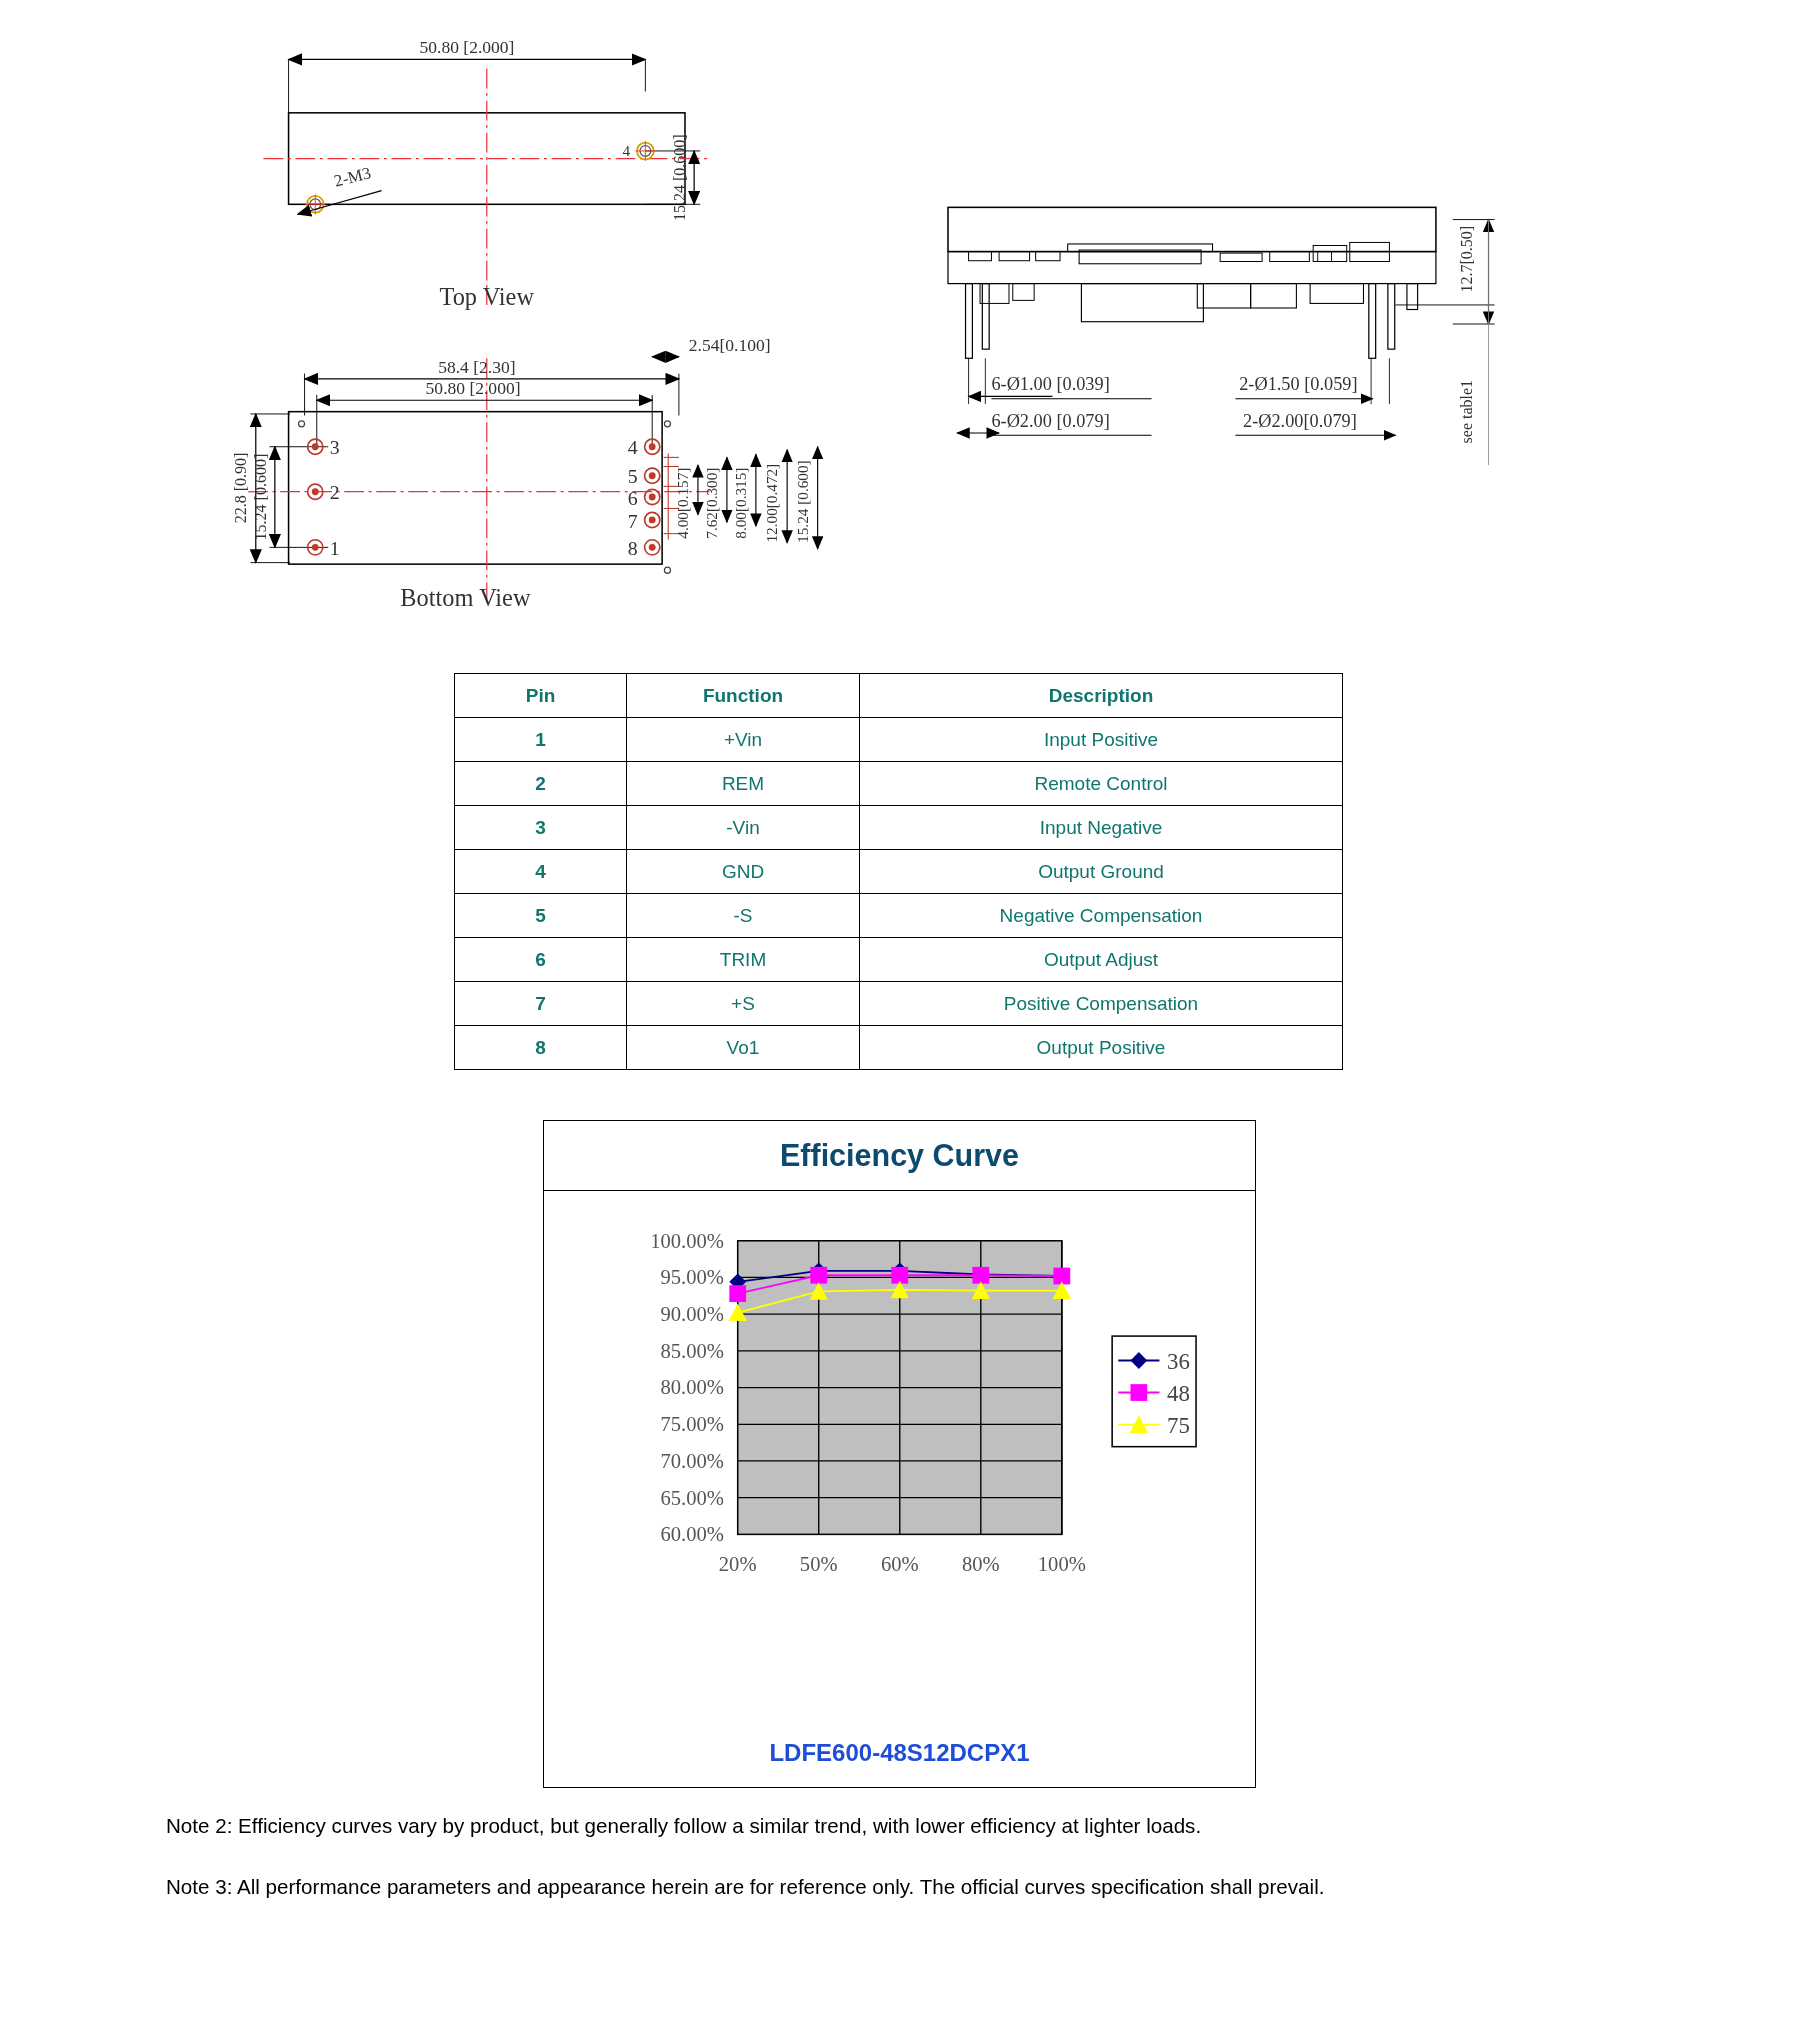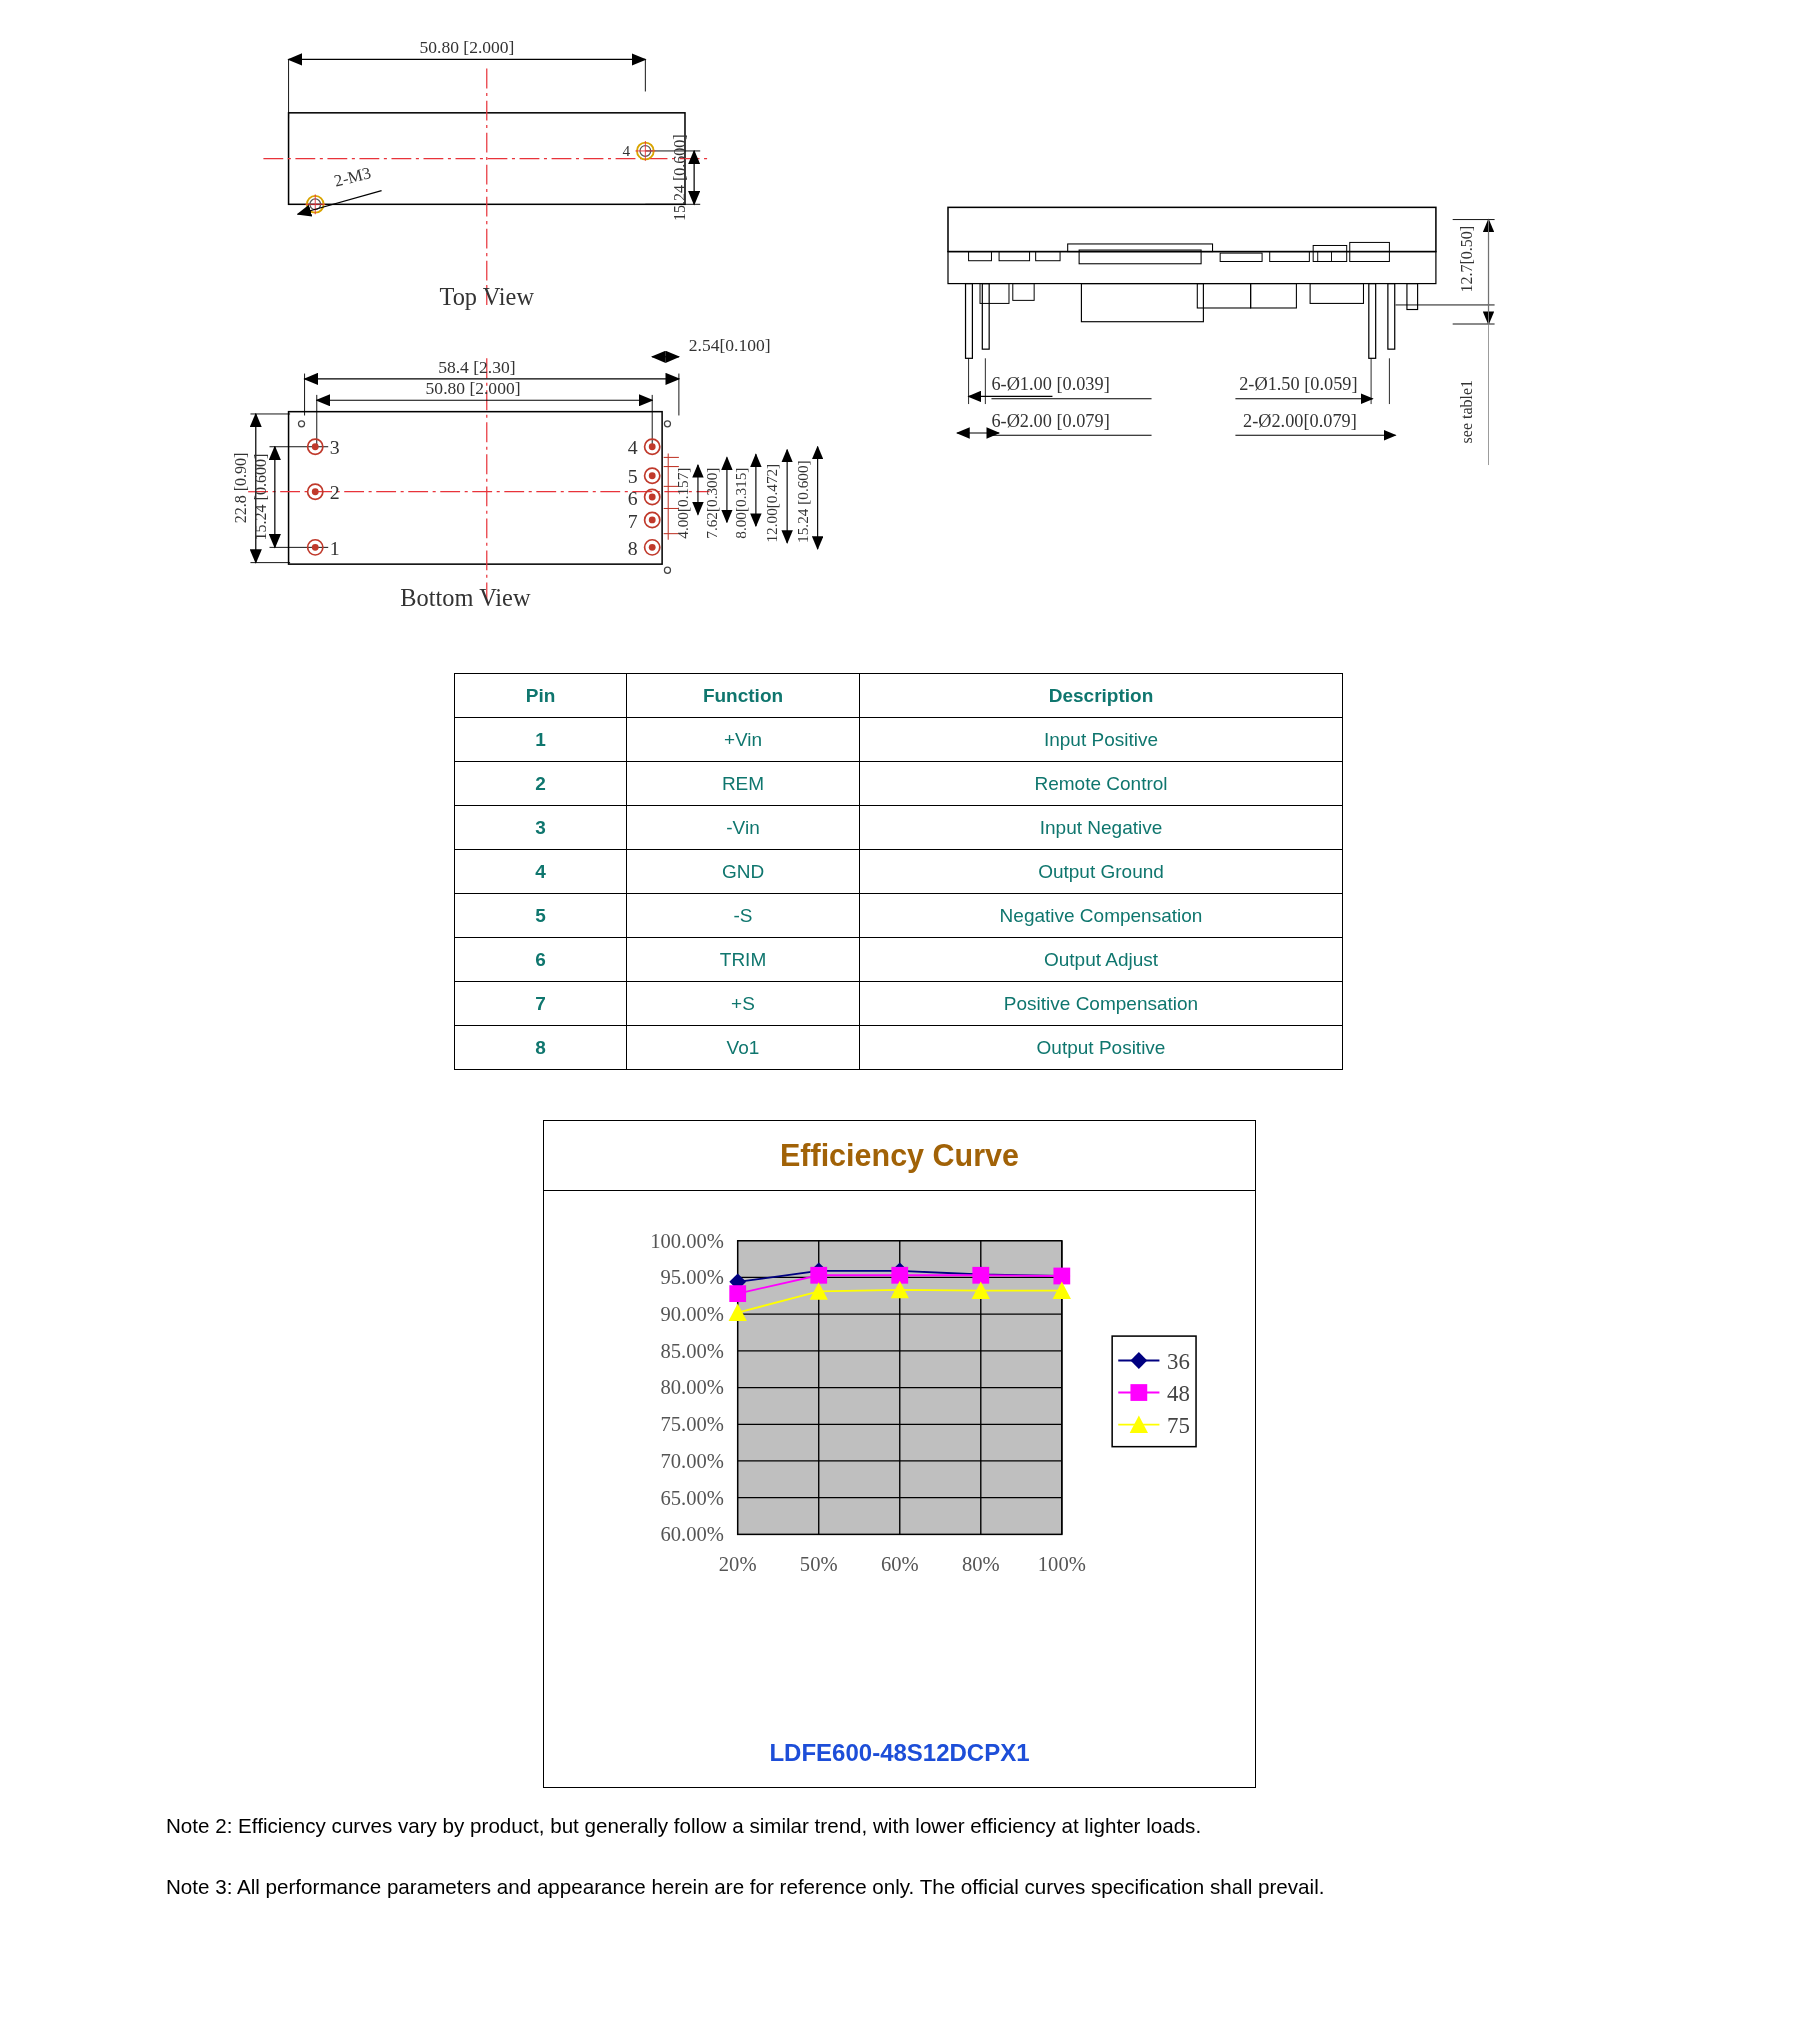--- a/index.html
+++ b/index.html
@@ -64,21 +64,21 @@
   #chart-title-bar {
     height: 69px;
     border-bottom: 1.5px solid #000;
     display: flex;
     align-items: center;
     justify-content: center;
   }
   #chart-title {
     font-size: 30.5px;
     font-weight: bold;
-    color: #a16207;
+    color: #0c4a6e;
     font-family: "Liberation Sans", sans-serif;
   }
   #chart-body { position: relative; height: 596px; }
   #chart-svg  { position: absolute; left: 0; top: 0; }
   #chart-product-name {
     position: absolute;
     left: 0; right: 0;
     bottom: 20px;
     text-align: center;
     font-size: 24px;

